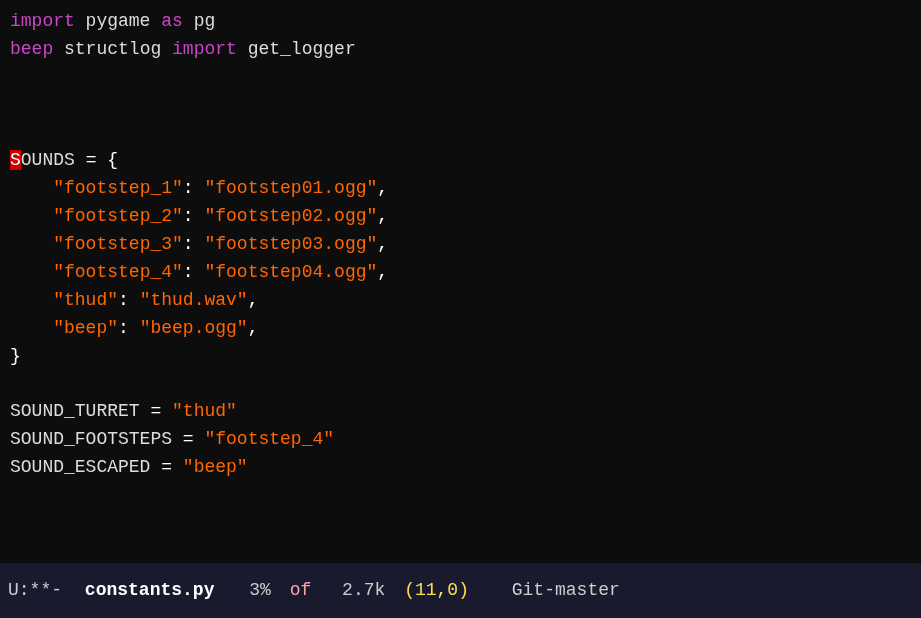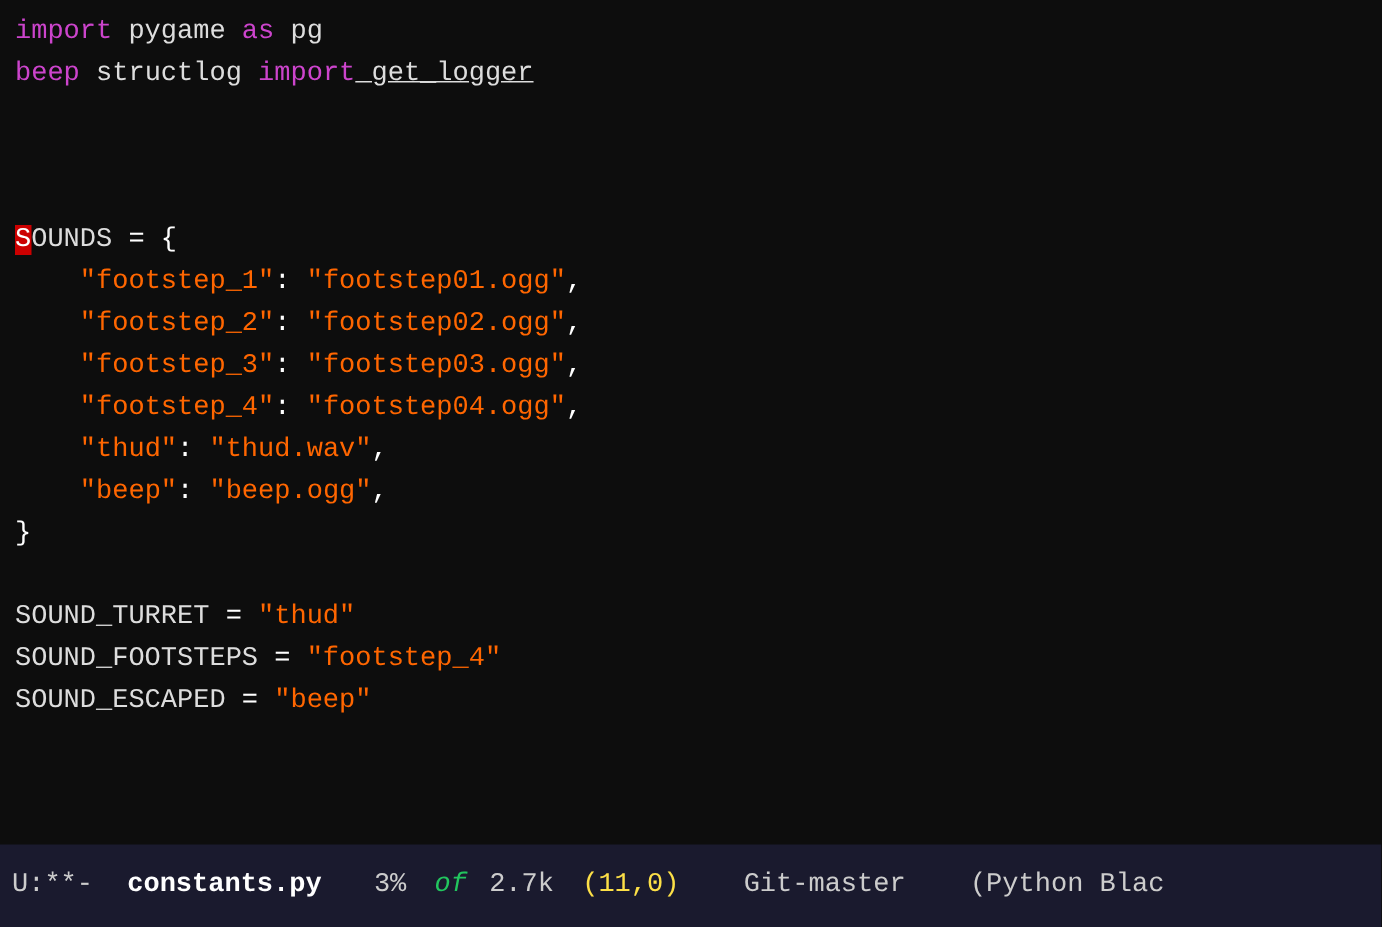--- a/index.html
+++ b/index.html
@@ -29,21 +29,21 @@
     .code-line {
       display: block;
       white-space: pre;
       color: #cccccc;
     }
 
     .kw-import  { color: #cc44cc; }
     .kw-from    { color: #cc44cc; }
     .kw-as      { color: #cc44cc; }
     .mod-name   { color: #dddddd; }
-    .func-name  { color: #dddddd; text-decoration: underline; }
+    .func-name  { color: #dddddd; }
     .var-name   { color: #dddddd; }
     .op         { color: #ffffff; }
     .string     { color: #ff6600; }
     .dict-key   { color: #ff6600; }
     .comment    { color: #00cc44; }
     .const-name { color: #dddddd; }
     .equals     { color: #ffffff; }
     .bracket    { color: #ffffff; }
     .error-mark { background-color: #cc0000; color: #ffffff; }
 
@@ -74,23 +74,22 @@
       font-weight: bold;
       margin-right: 8px;
     }
 
     .status-percent {
       color: #cccccc;
       margin-right: 4px;
     }
 
     .status-of {
-      color: #22c55e;
-      margin-right: 0;
-      font-style: italic;
+      color: #fca5a5;
+      margin-right: 16px;
     }
 
     .status-size {
       color: #cccccc;
       margin-right: 4px;
     }
 
     .status-pos {
       color: #fde047;
       margin-right: 16px;
@@ -155,14 +154,13 @@
   <span class="status-segment status-percent">3%</span>
   <span style="margin-right:4px;">&nbsp;</span>
   <span class="status-segment status-of">of</span>
   <span style="margin-right:4px;">&nbsp;</span>
   <span class="status-segment status-size">2.7k</span>
   <span style="margin-right:4px;">&nbsp;</span>
   <span class="status-segment status-pos">(11,0)</span>
   <span style="margin-right:16px;">&nbsp;</span>
   <span class="status-segment status-git">Git-master</span>
   <span style="margin-right:16px;">&nbsp;</span>
-  <span class="status-segment status-mode-py">(Python Blac</span>
 </div>
 
 </body></html>

